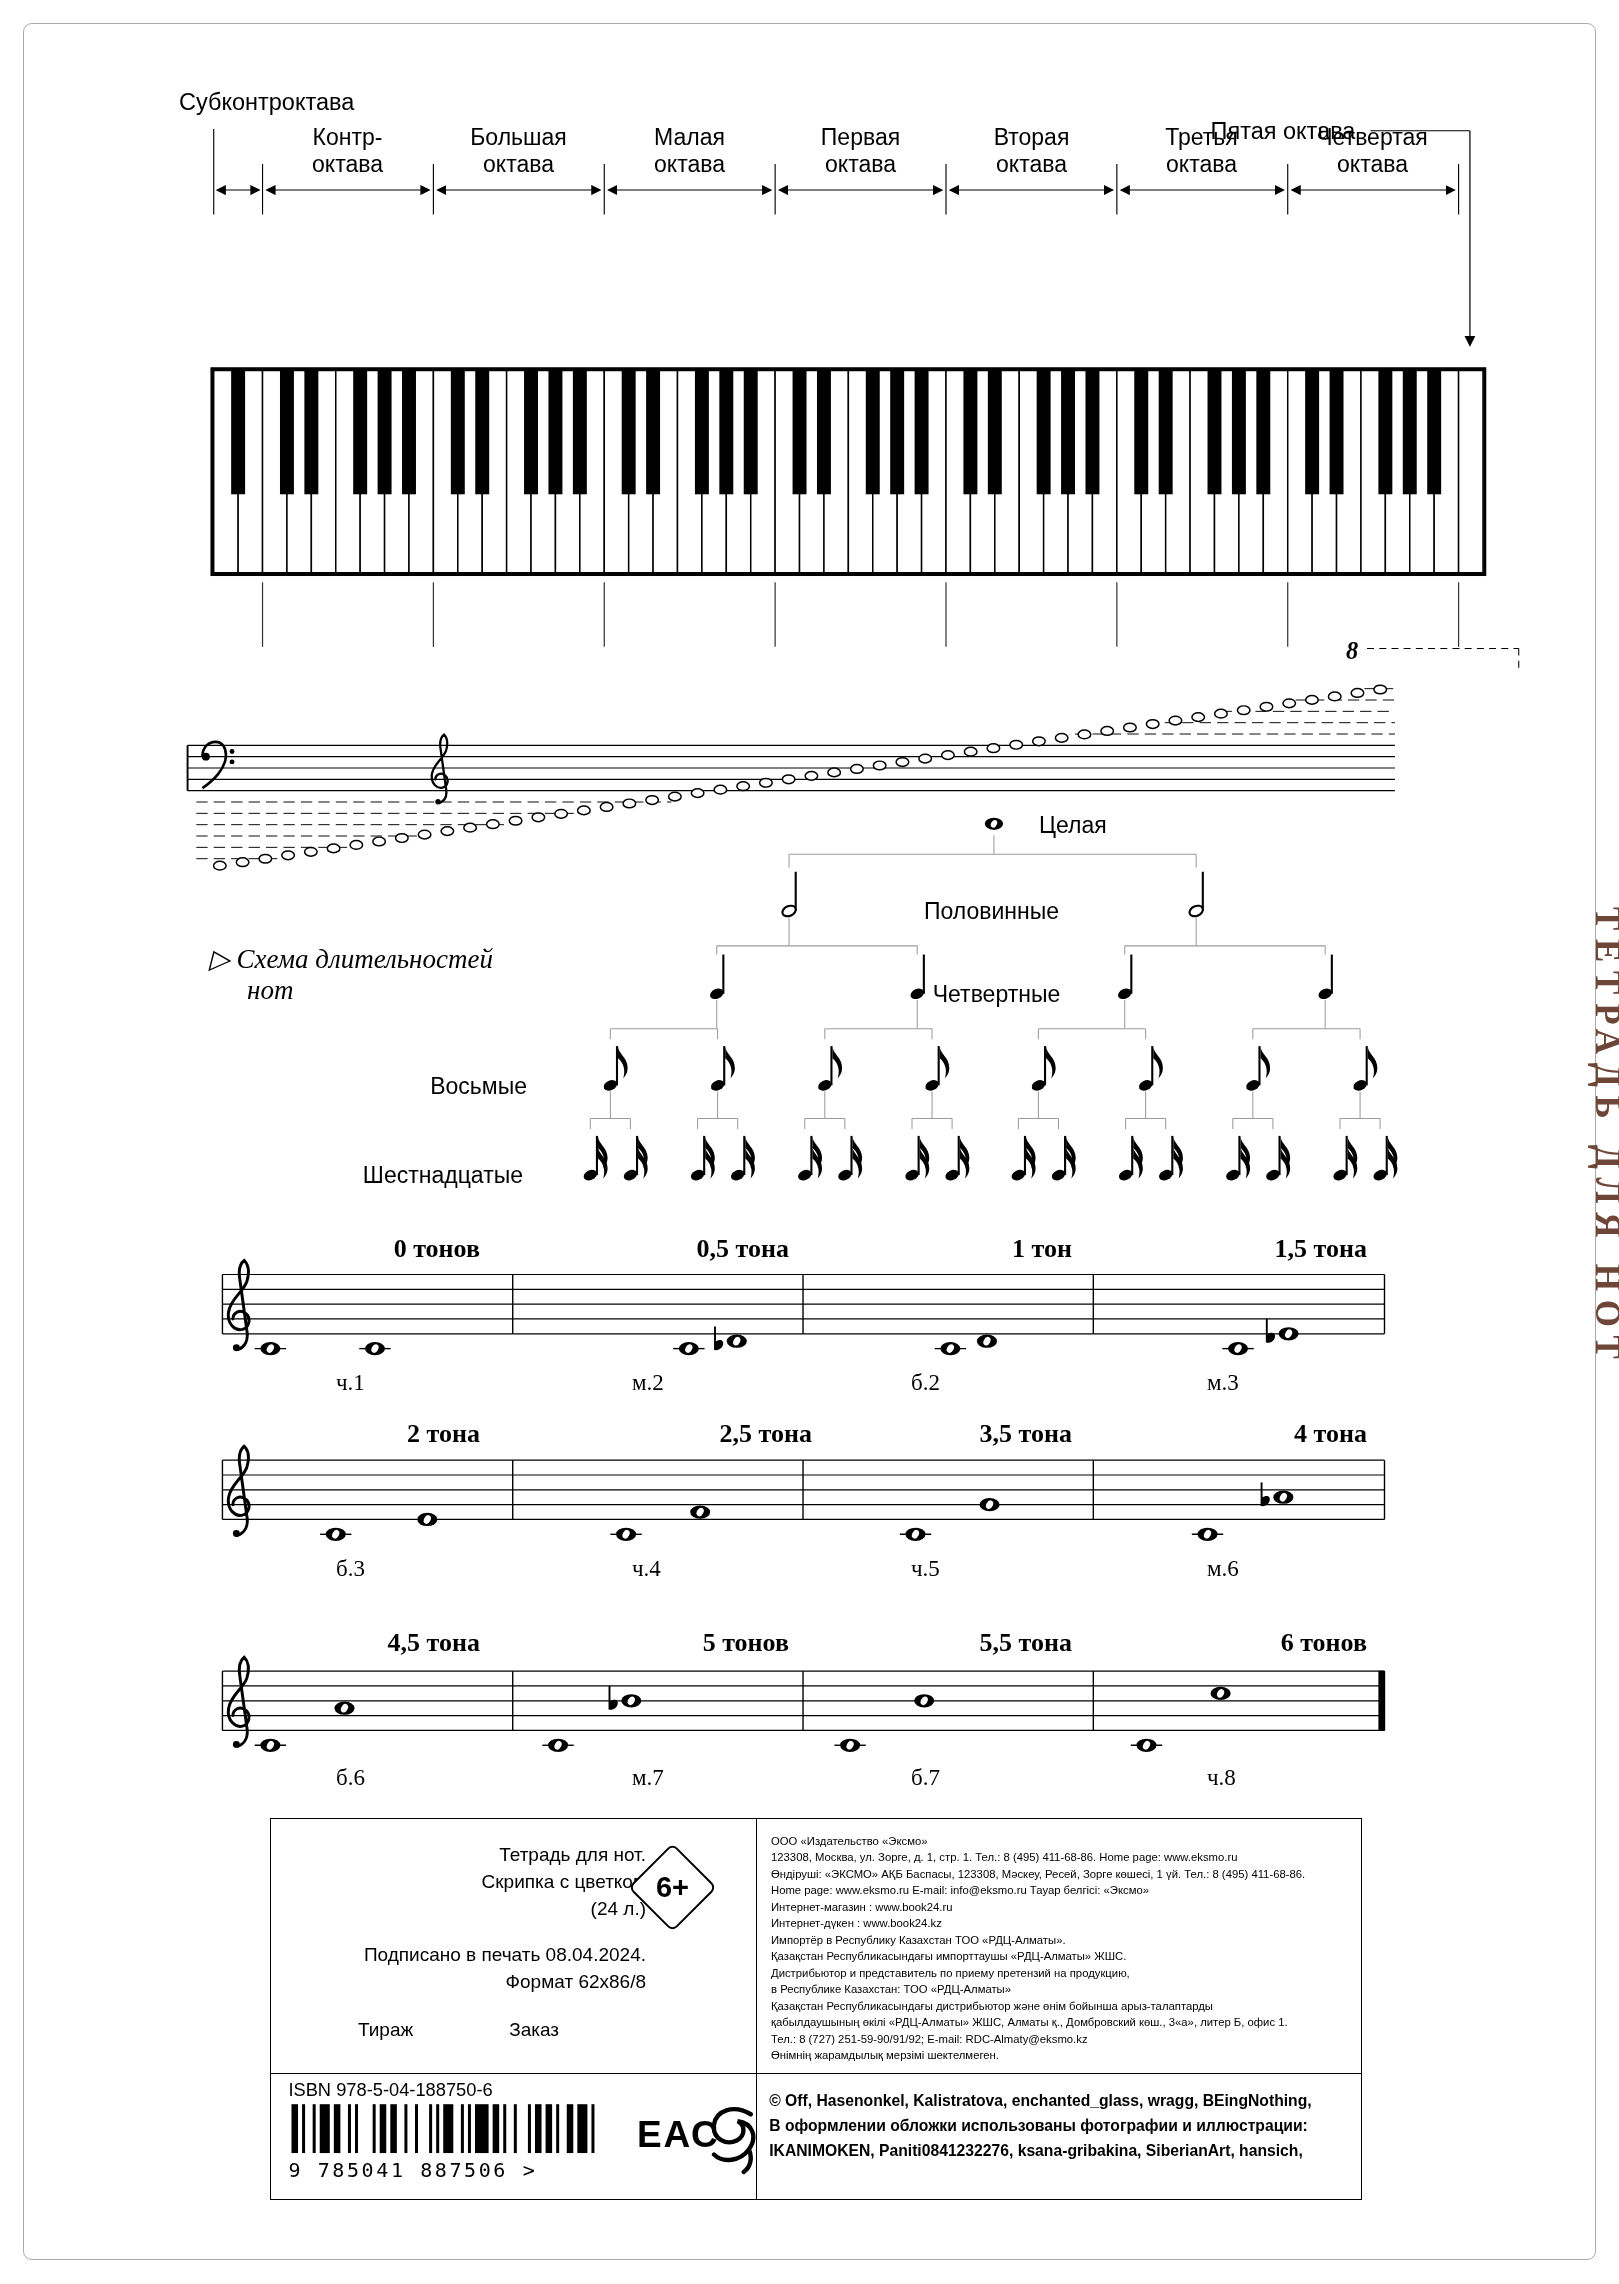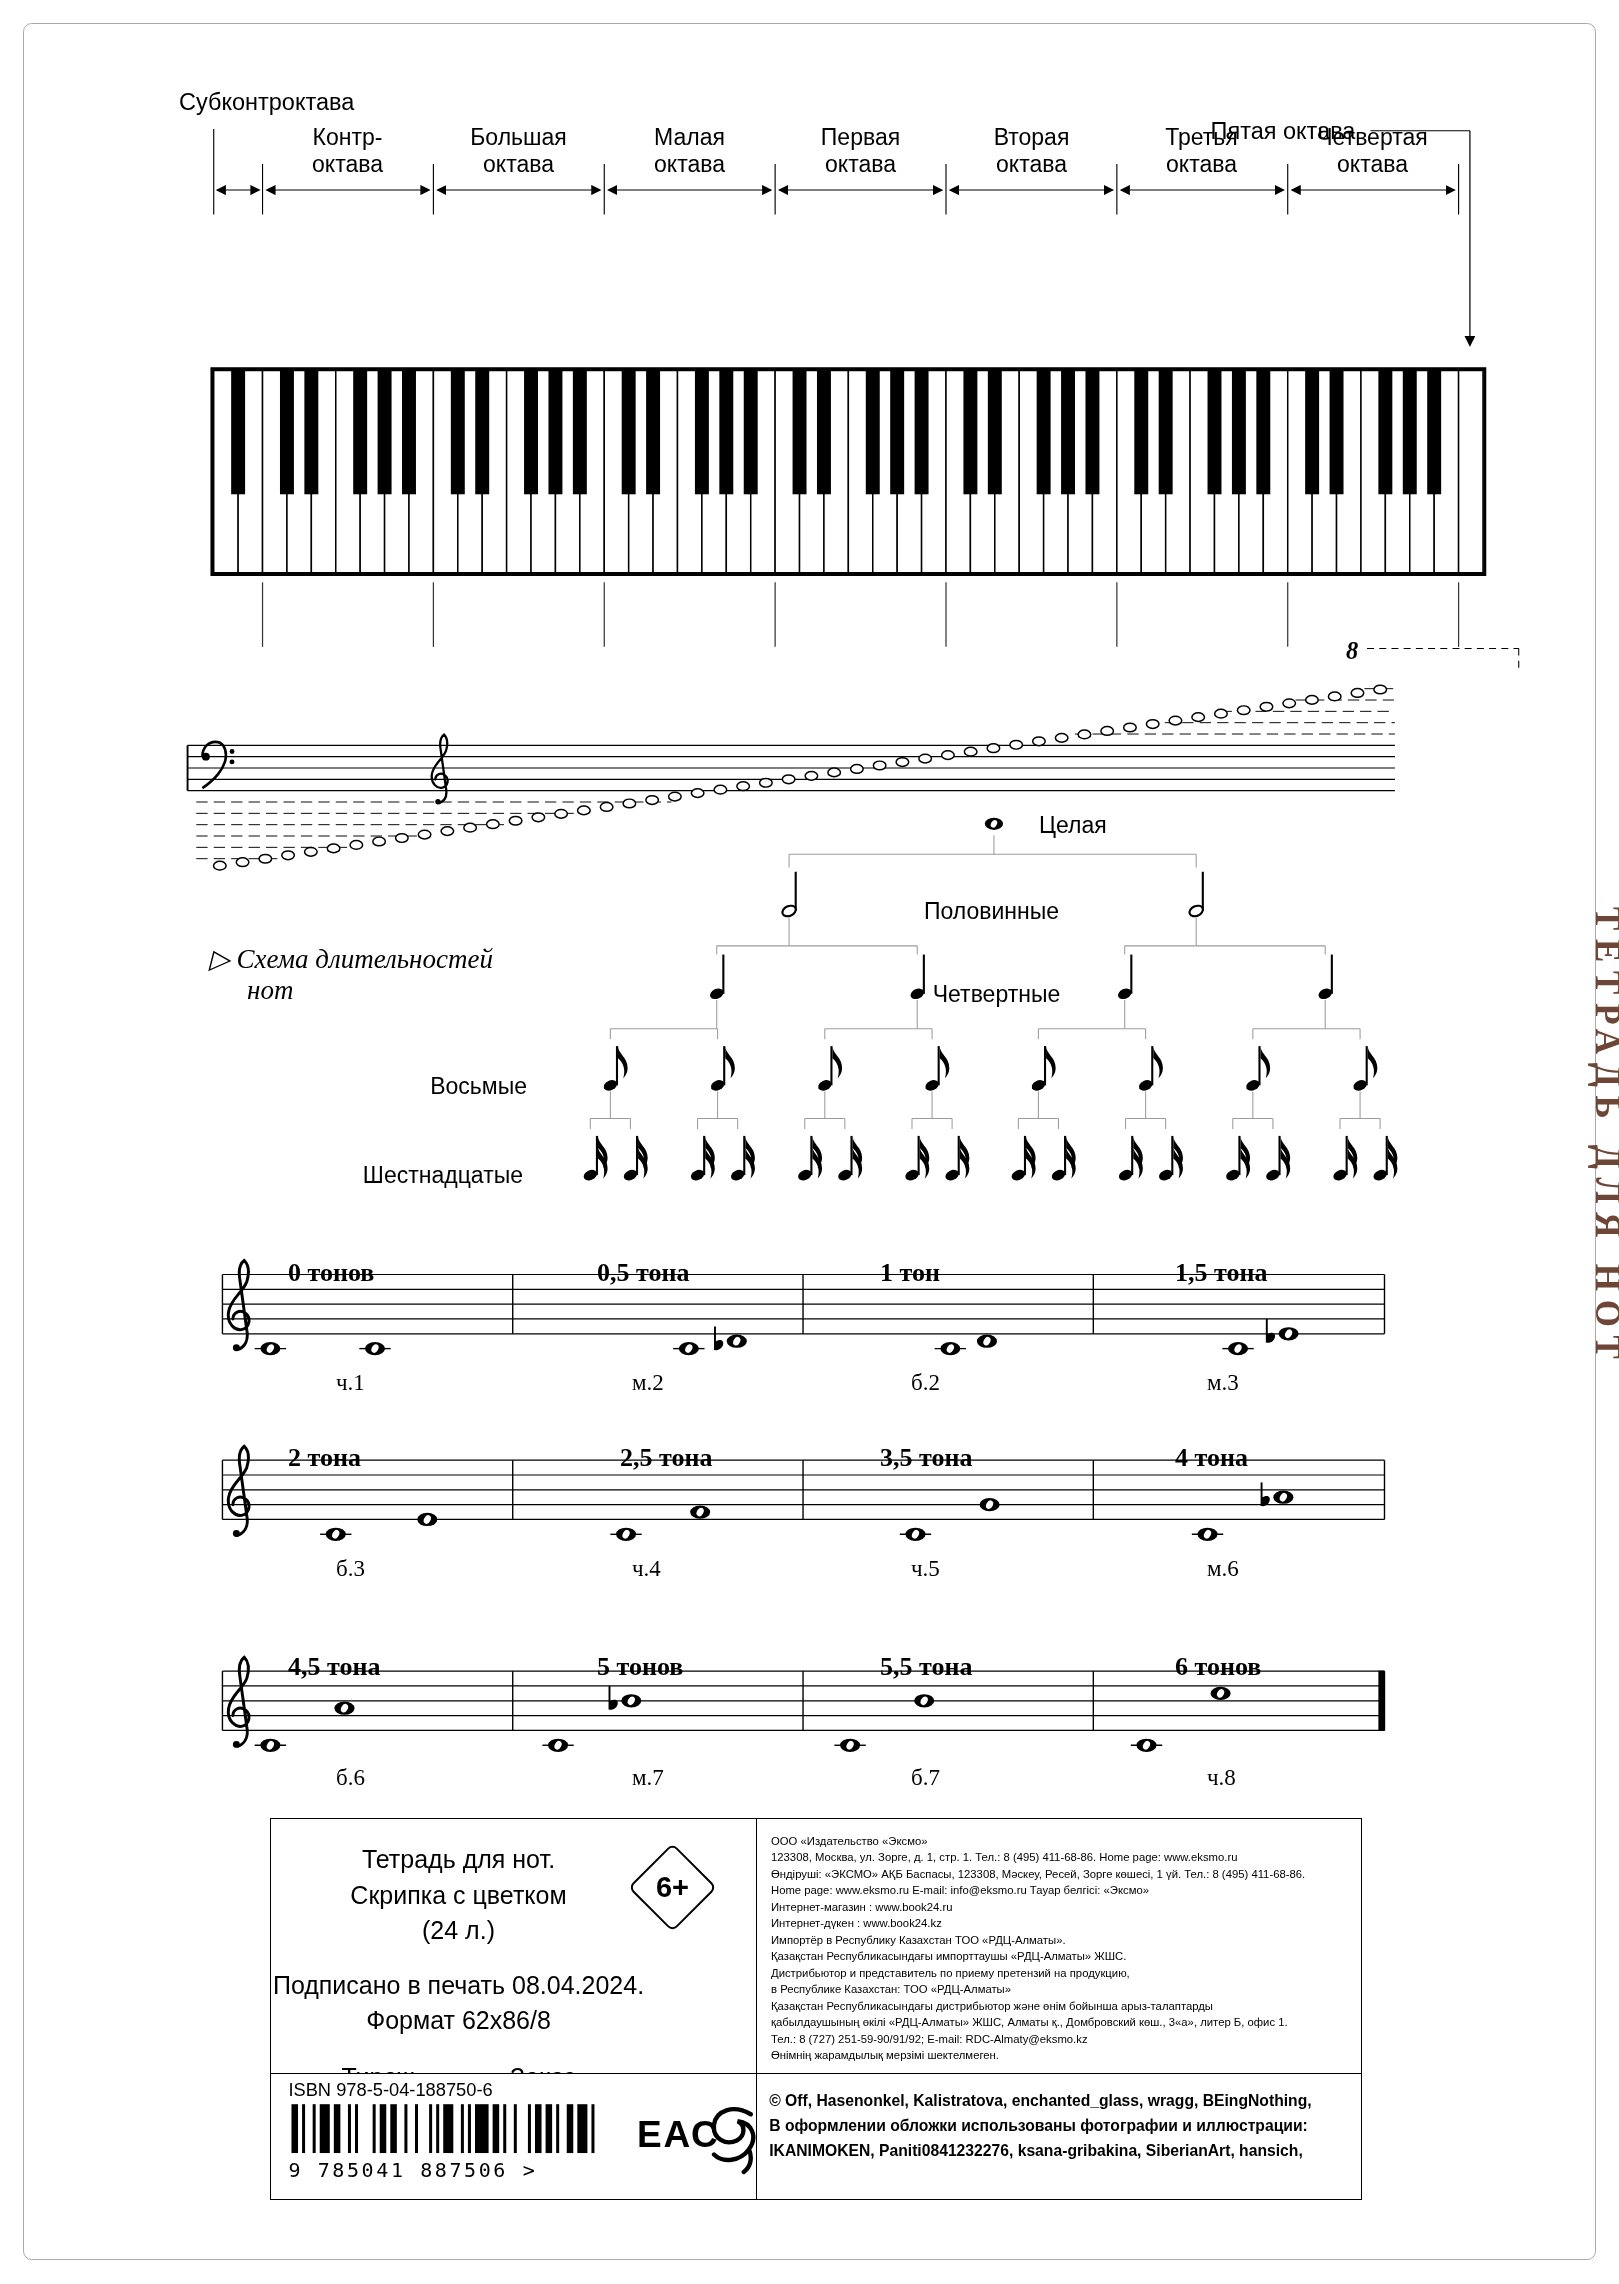--- a/index.html
+++ b/index.html
@@ -14,33 +14,33 @@
   .abs { position: absolute; }
   #page-border {
     position:absolute; left:23px; top:23px; width:1573px; height:2237px;
     border:1.3px solid #a9a9a9; border-radius:8.7px;
   }
   #gfx { position:absolute; left:0; top:0; }
   .t27 { font-size:23.5px; }
   .oct { font-size:23px; line-height:1.16; text-align:center; width:139px; }
   .tree-lbl { font-size:23px; }
   .caption { font-family:"Liberation Serif", serif; font-style:italic; font-size:27px; }
-  .ih { font-family:"Liberation Serif", serif; font-weight:bold; font-size:26px; width:192px; text-align:left;margin-top:24px; }
+  .ih { font-family:"Liberation Serif", serif; font-weight:bold; font-size:26px; width:192px; text-align:right; }
   .inm { font-family:"Liberation Serif", serif; font-size:23px; width:105px; }
   #imprint-box {
     position:absolute; left:270px; top:1818px; width:1092px; height:382px;
     border:1.7px solid #000; display:grid;
     grid-template-columns:486px 1fr; grid-template-rows:255px 1fr;
     background:#fff;
   }
   .cell { position:relative; overflow:hidden; }
   .cell.br { border-right:1.3px solid #000; }
   .cell.bb { border-bottom:1.3px solid #000; }
-  .ed-text { position:absolute; left:0; top:23px; width:375px; text-align:center;
-             font-size:25px; line-height:1.42; }
+  .ed-text { position:absolute; left:0; top:23px; width:375px; text-align:right;
+             font-size:19px; line-height:1.42; }
   .ed-gap { height:19px; }
   .tz { display:flex; justify-content:center; gap:96px; margin-top:21px; }
   .badge { position:absolute; left:370px; top:37px; width:63px; height:63px;
            border:2.6px solid #000; border-radius:7px; transform:rotate(45deg);
            display:flex; align-items:center; justify-content:center; background:#fff; }
   .badge span { transform:rotate(-45deg); font-weight:bold; font-size:29px; }
   .pub { padding:14px 0 0 14px; font-size:11.3px; line-height:1.46; white-space:nowrap; }
   .credits { padding:14px 0 0 12.2px; font-size:15.7px; font-weight:bold; line-height:1.6; white-space:nowrap; }
   .isbn { position:absolute; left:17.4px; top:5.2px; font-size:18.3px; }
   #bc { position:absolute; left:17.4px; top:30px; }

